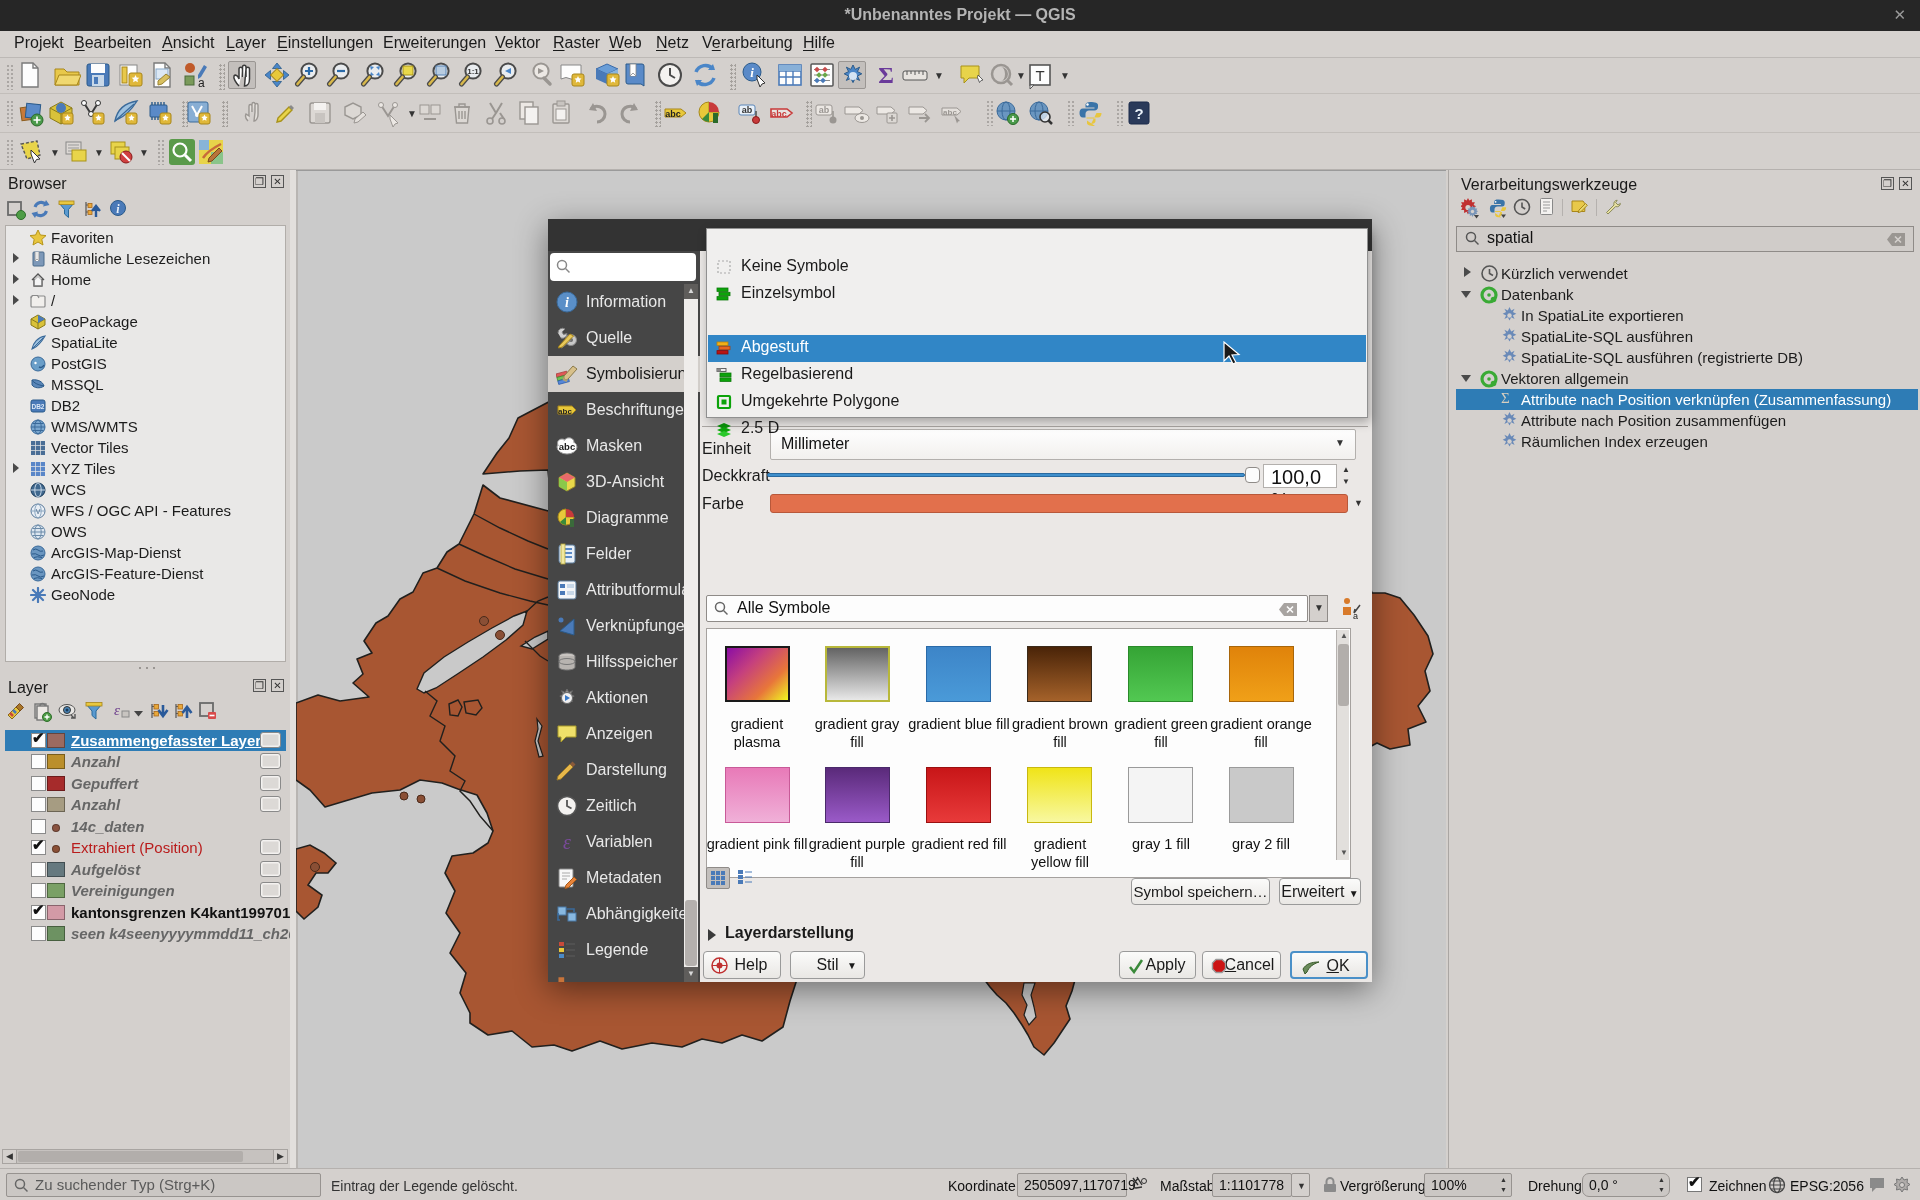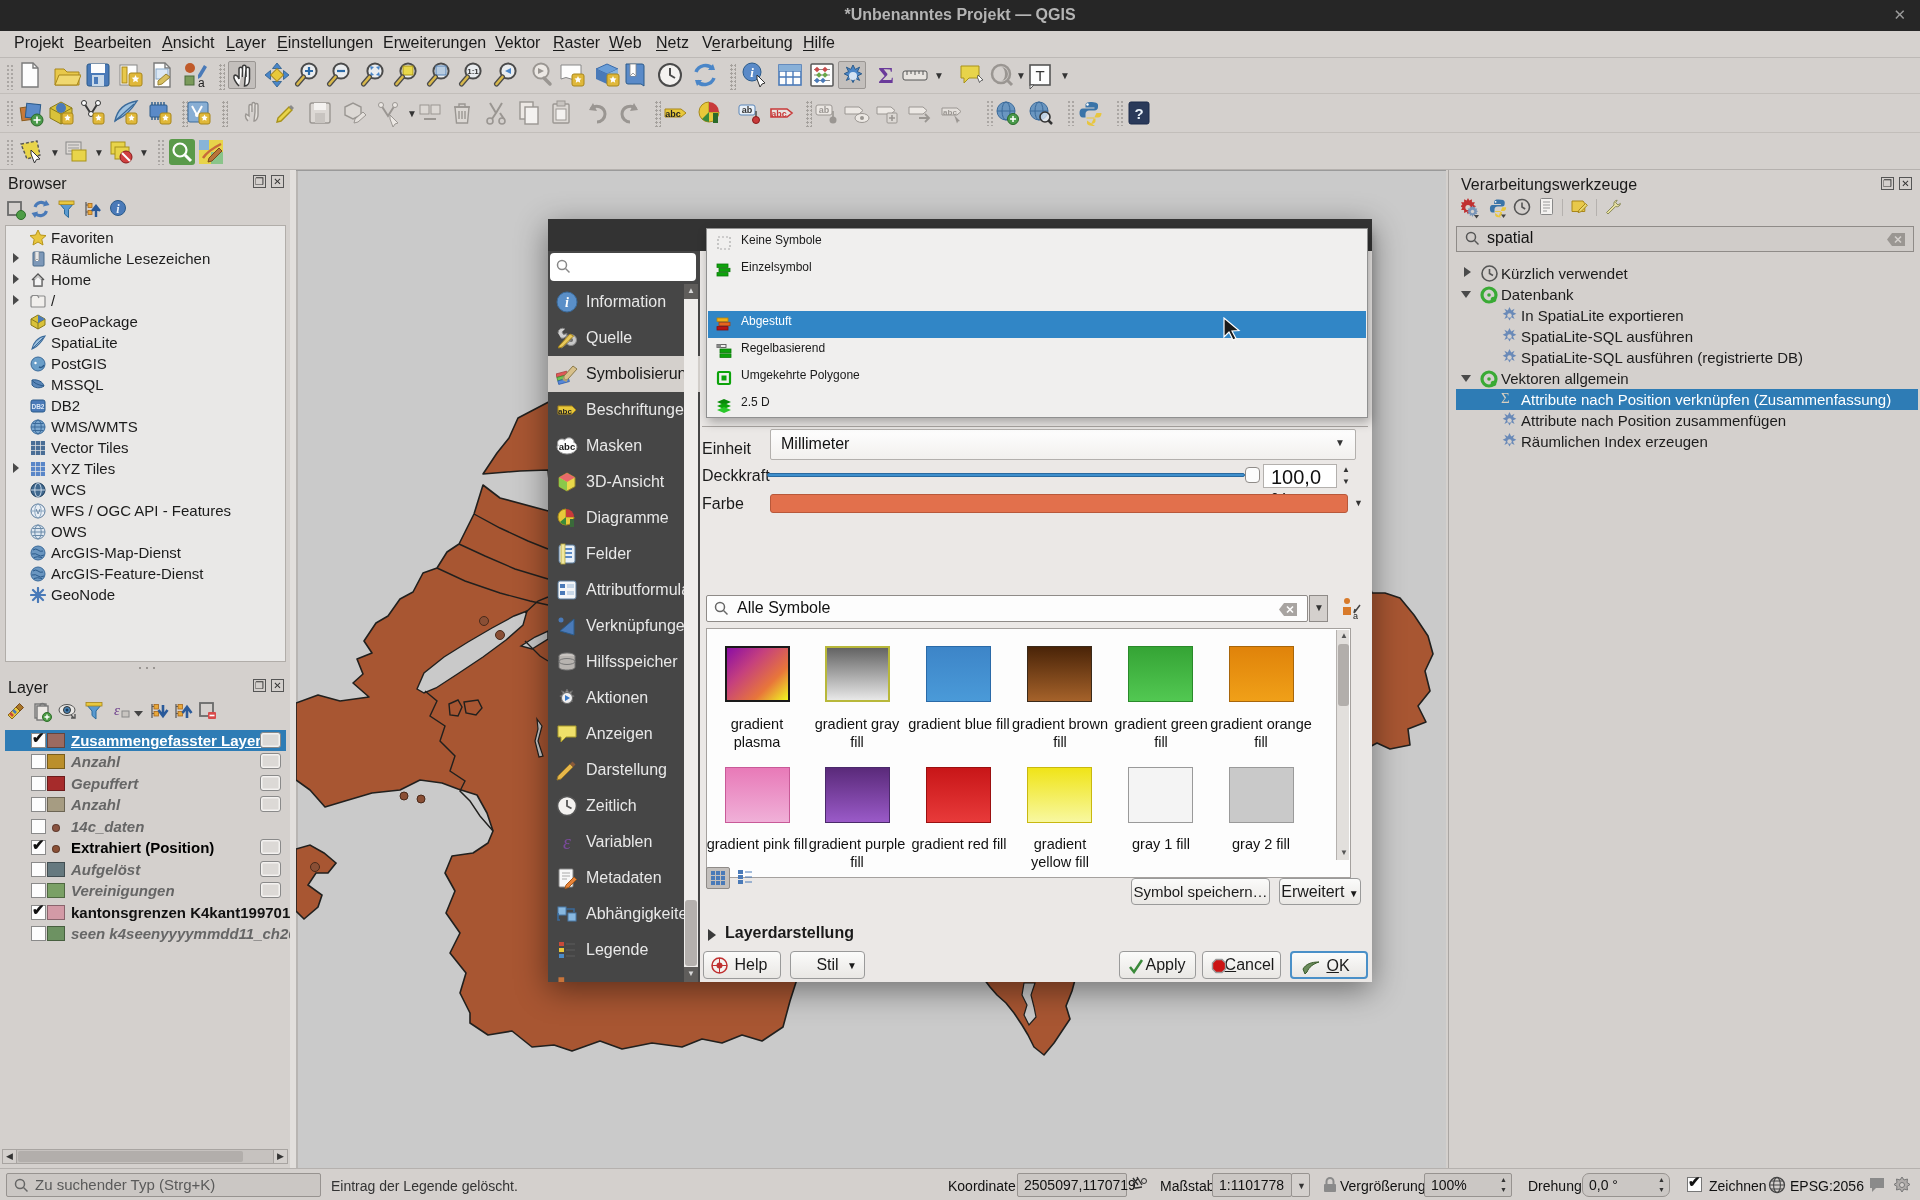--- a/index.html
+++ b/index.html
@@ -72,21 +72,21 @@
 #side-scroll { position:absolute; left:136px; top:33px; width:14px; height:698px; background:#efedeb; }
 
 .dlabel { position:absolute; font-size:16px; color:#1a1a1a; }
 .dcombo { position:absolute; background:#d4d0cd; border:1px solid #8f8b88; border-radius:2px; font-size:16px; color:#111; }
 #gallery { position:absolute; left:158px; top:409px; width:645px; height:250px; background:#fdfdfd; border:1px solid #a5a19e; }
 .gtile { position:absolute; width:65px; height:56px; }
 .glabel { position:absolute; width:110px; text-align:center; font-size:14.5px; color:#111; line-height:18px;}
 .dbtn { position:absolute; background:linear-gradient(#fbfbfa,#e9e7e4); border:1px solid #9a9a9a; border-radius:4px; font-size:16px; color:#1a1a1a; text-align:center; }
 
 #popup { position:absolute; left:706px; top:228px; width:662px; height:190px; background:#f0efee; border:1px solid #909090; box-shadow:2px 4px 10px rgba(0,0,0,0.3); }
-.pitem { position:absolute; left:1px; width:658px; height:27px; font-size:12px; color:#1a1a1a; }
+.pitem { position:absolute; left:1px; width:658px; height:27px; font-size:16px; color:#1a1a1a;margin-top:24px; }
 .pitem .lbl { position:absolute; left:33px; top:3px; }
 .pitem .ico { position:absolute; left:8px; top:5px; width:16px; height:16px; }
 .pitem.sel { background:#3186c6; color:#fff; }
 </style>
 </head>
 <body>
 <div id="app">
   <div id="titlebar">*Unbenanntes Projekt — QGIS<span class="x">✕</span></div>
   <div id="menubar">
     <span style="left:14px">Pro<u>j</u>ekt</span>
@@ -759,21 +759,21 @@
         </div>
       <div class="lrow" style="top:86px;">
           <span class="cb"></span>
           <span class="dot" style="background:#8a5340;border:1px solid rgba(0,0,0,0.3)"></span>
           <span class="lbl" style="color:#666;font-weight:bold;font-style:italic;">14c_daten</span>
         </div>
       <div class="lrow" style="top:107px;">
           <span class="cb"></span>
           <span class="check">✔</span>
           <span class="dot" style="background:#8a4f35;border:1px solid rgba(0,0,0,0.3)"></span>
-          <span class="lbl" style="color:#000000;font-weight:bold;">Extrahiert (Position)</span>
+          <span class="lbl" style="color:#b91c1c;font-weight:normal;">Extrahiert (Position)</span>
           <span class="chip"></span>
         </div>
       <div class="lrow" style="top:129px;">
           <span class="cb"></span>
           <span class="sw" style="background:#66797f;border:1px solid rgba(0,0,0,0.35)"></span>
           <span class="lbl" style="color:#666;font-weight:bold;font-style:italic;">Aufgelöst</span>
           <span class="chip"></span>
         </div>
       <div class="lrow" style="top:150px;">
           <span class="cb"></span>

